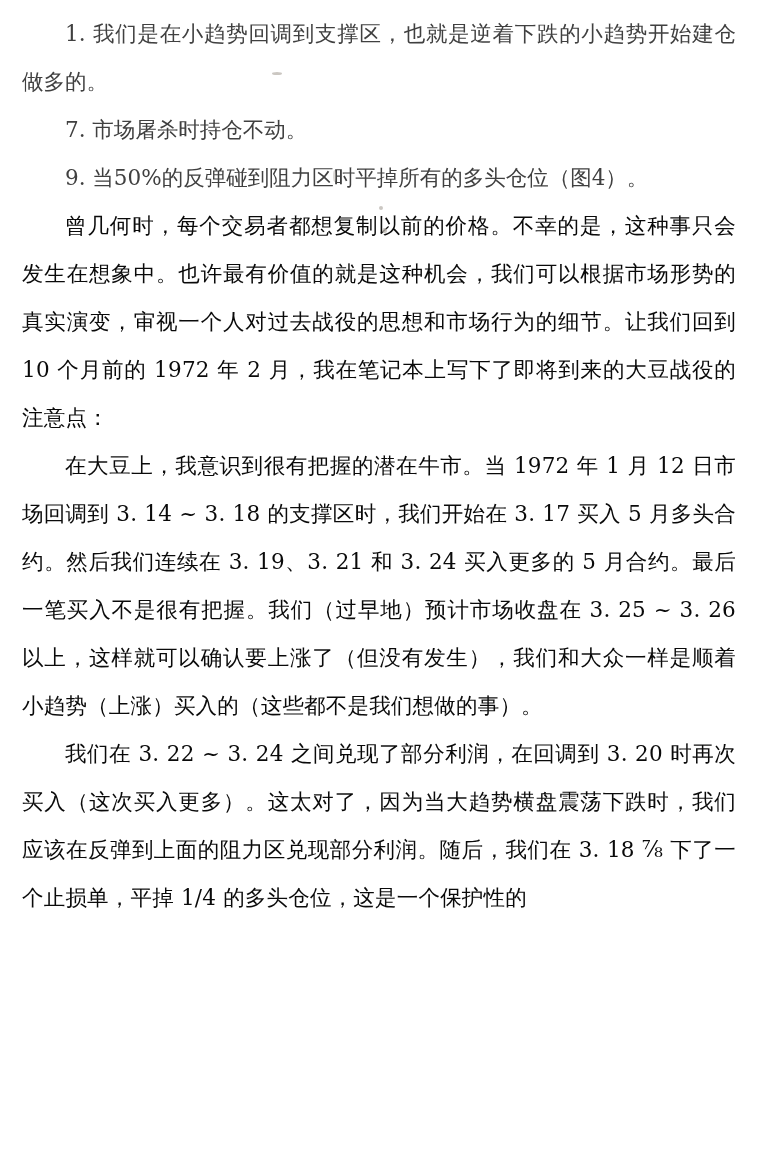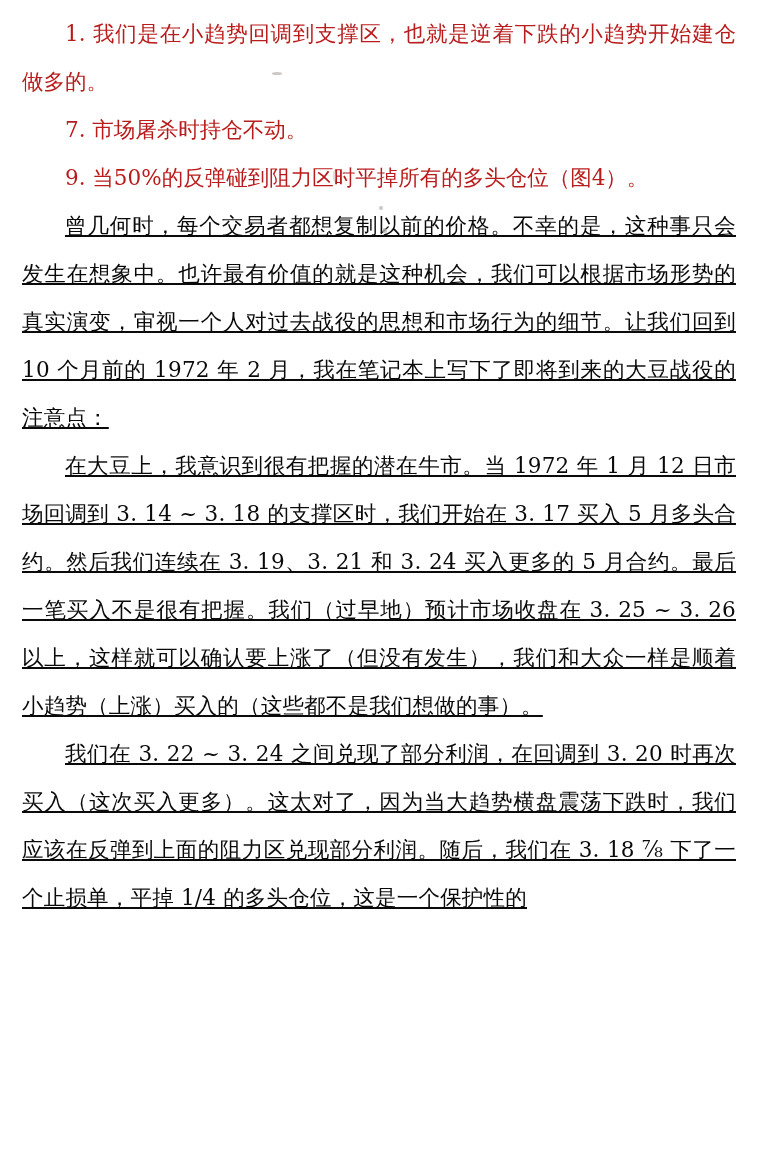--- a/index.html
+++ b/index.html
@@ -26,30 +26,29 @@
     font-size: 21.5px;
     line-height: 48px;
     letter-spacing: 0.2px;
     text-align: justify;
     text-justify: inter-ideograph;
     margin: 0;
     color: #0a0a0a;
   }
   .indent {
     text-indent: 2em;
-    text-decoration: underline;
   }
   .listitem {
     font-size: 21.5px;
     line-height: 48px;
     text-align: justify;
     text-justify: inter-ideograph;
     margin: 0;
     text-indent: 2em;
-    color: #b91c1c;
+    color: #404040;
   }
   
   .speck {
     position: absolute;
     background: #b9b4ad;
     border-radius: 50%;
     opacity: 0.75;
   }
   .speck.s1 { left: 272px; top: 72px;  width: 10px; height: 3px; }
   .speck.s2 { left: 333px; top: 170px; width: 3px;  height: 12px; opacity: .5;}

